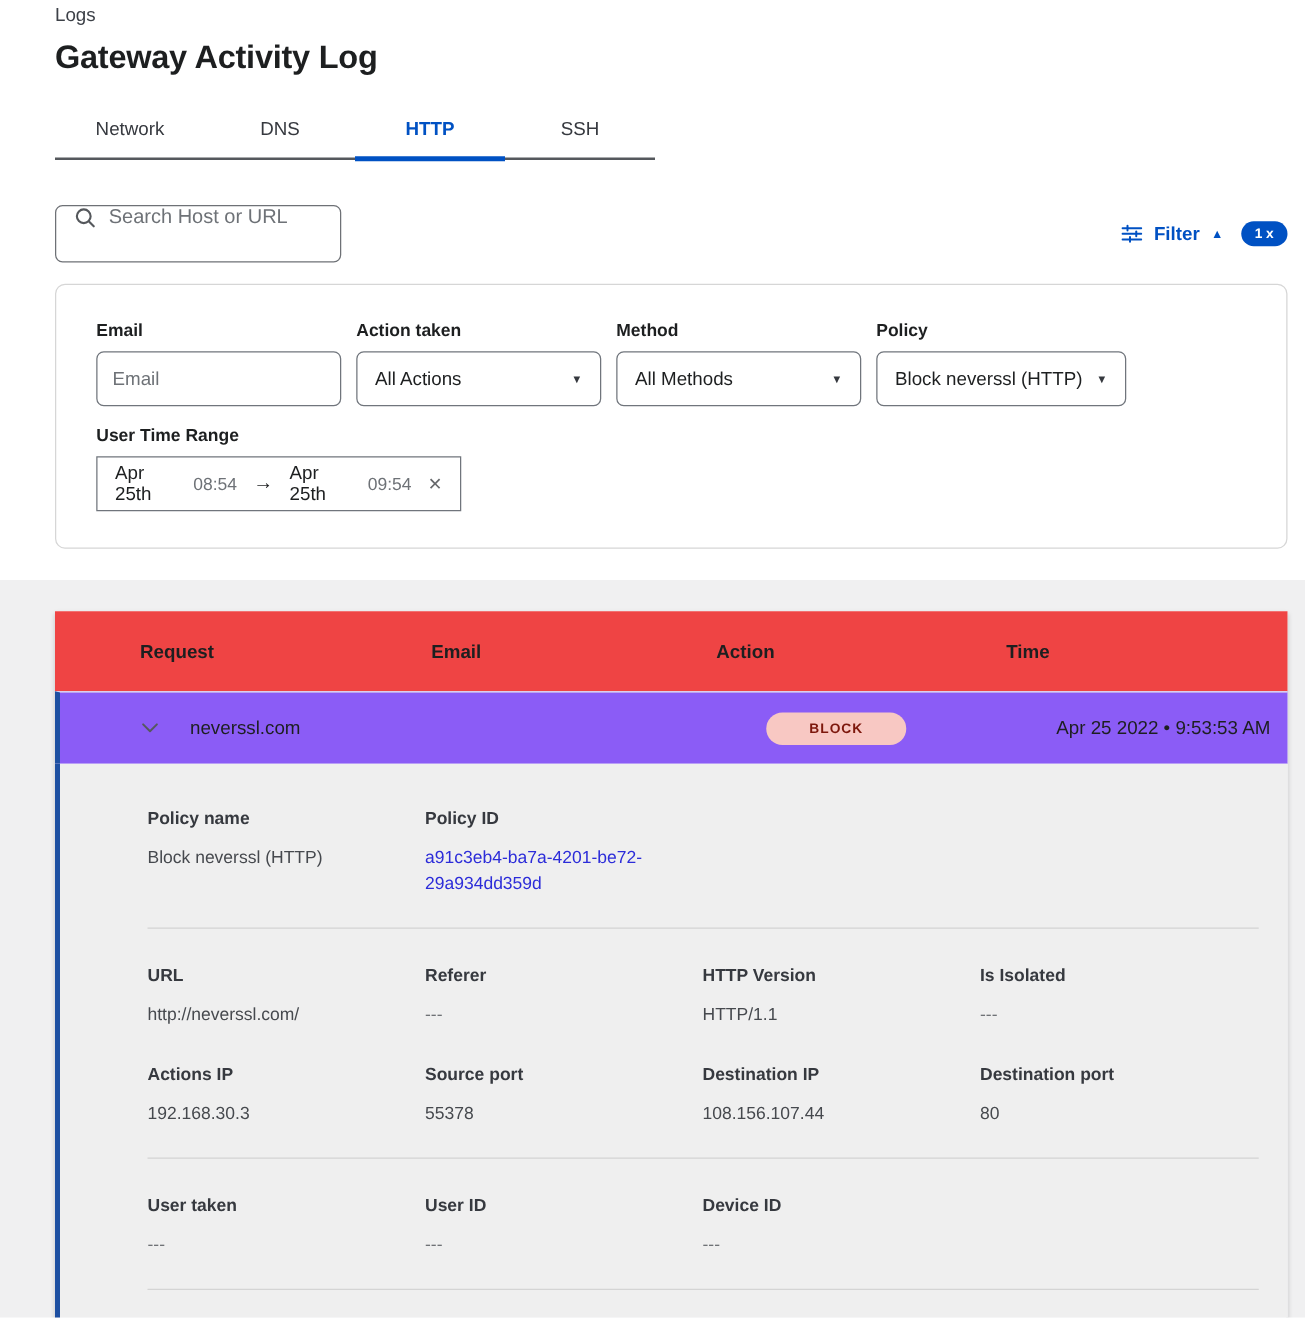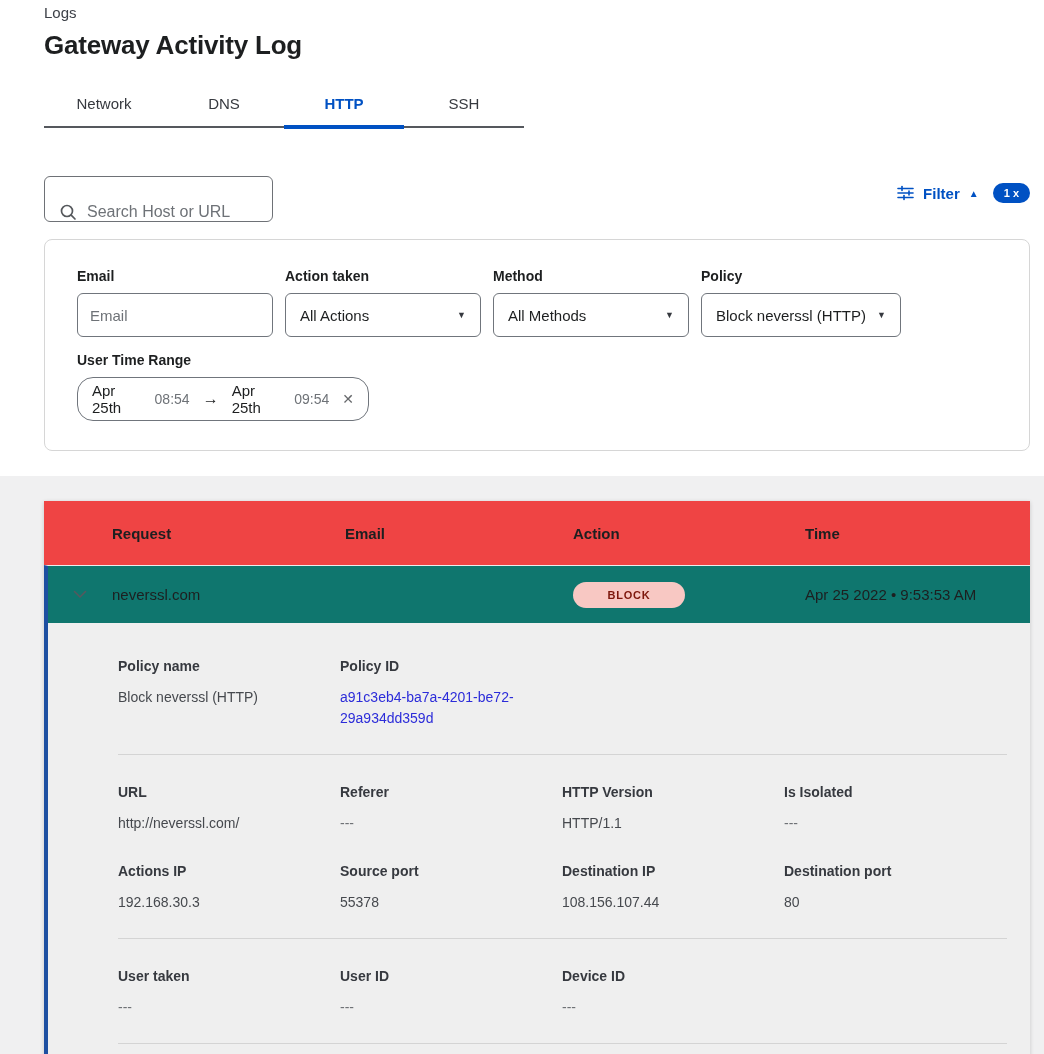--- a/index.html
+++ b/index.html
@@ -16,60 +16,60 @@
   .breadcrumb { font-size: 15px; color: #3d4148; }
   .page-title { font-size: 26px; font-weight: 700; color: #1d1f20; margin-top: 9px; letter-spacing: -0.2px; }
 
   .tabs { display: flex; width: 480px; margin-top: 24px; position: relative; border-bottom: 2px solid #55585d; }
   .tab { width: 120px; text-align: center; padding: 10px 0 14px; font-size: 15px; color: #36393f; cursor: pointer; }
   .tab.active { color: #0051c3; font-weight: 700; }
   .tab-indicator { position: absolute; bottom: -3px; height: 4px; width: 120px; background: #0051c3; }
 
   
   .search-row { display: flex; justify-content: space-between; align-items: center; margin-top: 36px; width: 986px; }
-  .search-box { display: flex; align-items: flex-end; width: 229px; height: 46px; border: 1px solid #6e7176; border-radius: 6px; padding: 0 12px 0 14px; background: #fff; margin-top: 12px; }
+  .search-box { display: flex; align-items: flex-start; width: 229px; height: 46px; border: 1px solid #6e7176; border-radius: 6px; padding: 0 12px 0 14px; background: #fff; }
   .search-box input { border: none; outline: none; flex: 1; font-size: 16px; color: #1d1f20; font-family: "Liberation Sans", sans-serif; margin-left: 10px; min-width: 0; background: transparent; }
   .search-box input::placeholder { color: #6e7277; }
 
   .filter-group { display: flex; align-items: center; gap: 9px; }
   .filter-label { color: #0051c3; font-size: 15px; font-weight: 700; cursor: pointer; }
   .filter-caret { color: #0051c3; font-size: 10px; cursor: pointer; }
   .filter-badge { background: #0051c3; color: #fff; font-size: 11px; font-weight: 700; border-radius: 10px; padding: 4px 11px; margin-left: 5px; cursor: pointer; }
 
   
   .filter-card { width: 986px; height: 212px; margin-top: 17px; background: #fff; border: 1px solid #d6d6d6; border-radius: 8px; padding: 28px 0 0 32px; }
   .filter-fields { display: flex; gap: 12px; }
   .field { display: flex; flex-direction: column; }
   .field-label { font-size: 14px; font-weight: 700; color: #1d1f20; margin-bottom: 9px; }
   .text-input { width: 196px; height: 44px; border: 1px solid #70757c; border-radius: 6px; padding: 0 12px; font-size: 15px; font-family: "Liberation Sans", sans-serif; color: #1d1f20; outline: none; }
   .text-input::placeholder { color: #6e7277; }
   .select { display: flex; align-items: center; justify-content: space-between; width: 196px; height: 44px; border: 1px solid #70757c; border-radius: 6px; padding: 0 14px; font-size: 15px; color: #1d1f20; background: #fff; cursor: pointer; }
   .select.wide { width: 200px; }
   .select-caret { font-size: 9px; color: #36393f; }
 
   .date-range-wrap { margin-top: 15px; }
-  .date-range { display: flex; align-items: center; width: 292px; height: 44px; border: 1px solid #70757c; border-radius: 16px; padding: 0 14px; gap: 9px; background: #fff; }
+  .date-range { display: flex; align-items: center; width: 292px; height: 44px; border: 1px solid #70757c; border-radius: 0; padding: 0 14px; gap: 9px; background: #fff; }
   .dr-date { font-size: 15px; color: #1d1f20; }
   .dr-time { font-size: 14px; color: #6e7277; }
   .dr-arrow { font-size: 16px; color: #1d1f20; margin: 0 4px; }
   .dr-clear { font-size: 14px; color: #66686b; margin-left: 4px; cursor: pointer; }
 
   
   .lower-section { background: #f0f0f1; margin-top: 25px; padding: 25px 14px 0 44px; height: 629px; }
   .table-card { width: 986px; background: #fff; box-shadow: 0 1px 4px rgba(0,0,0,0.18); }
 
   .thead { display: flex; align-items: center; height: 64px; background: #ef4444; }
   .th { font-size: 15px; font-weight: 700; color: #1d1f20; }
   .col-chevron { width: 68px; display: flex; justify-content: center; }
   .col-request { width: 233px; }
   .col-email { width: 228px; }
   .col-action { width: 232px; }
   .col-time { flex: 1; }
 
-  .trow { display: flex; align-items: center; height: 58px; background: #0f766e; border-left: 4px solid #1d4fa1; border-top: 1px solid #ececec; }
+  .trow { display: flex; align-items: center; height: 58px; background: #8b5cf6; border-left: 4px solid #1d4fa1; border-top: 1px solid #ececec; padding-left: 40px; }
   .trow .col-chevron { width: 64px; }
   .chevron-btn { width: 24px; height: 24px; display: flex; align-items: center; justify-content: center; cursor: pointer; }
   .cell { font-size: 15px; color: #1d1f20; }
   .badge-block { display: inline-block; background: #f8c8c3; color: #7d170c; font-size: 11px; font-weight: 700; letter-spacing: 0.8px; border-radius: 13px; padding: 7px 0; width: 112px; text-align: center; }
 
   
   .expanded-panel { background: #efefef; border-left: 4px solid #1d4fa1; height: 472px; padding-left: 70px; }
   .divider { border-top: 1px solid #d4d4d4; margin-right: 23px; }
   .dlabel { font-size: 14px; font-weight: 700; color: #36393f; }
   .dvalue { font-size: 14px; color: #46494e; margin-top: 13px; line-height: 21px; }

